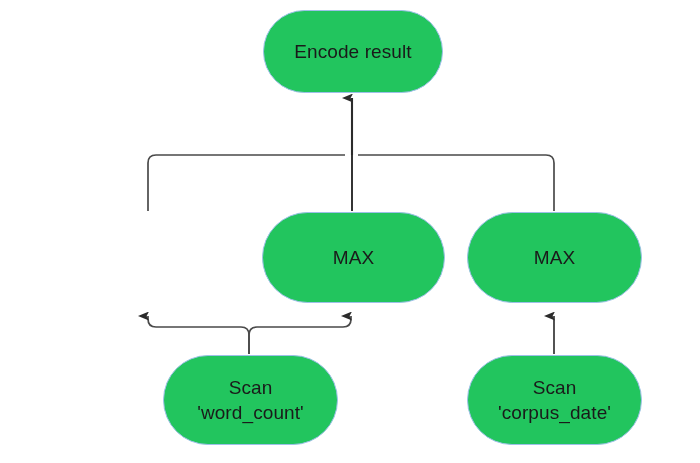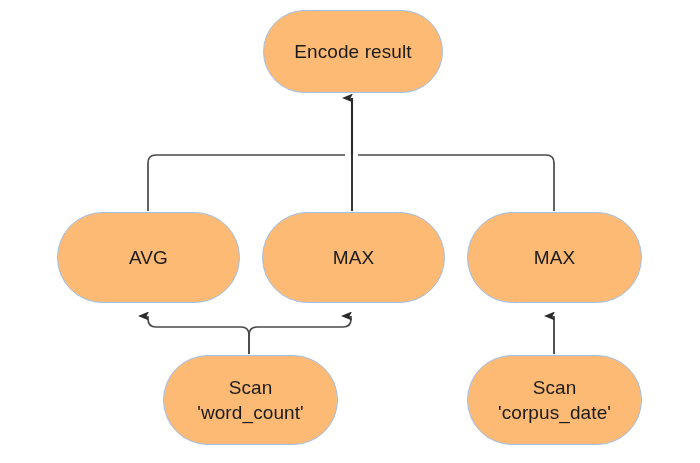--- a/index.html
+++ b/index.html
@@ -26,21 +26,21 @@
     position: absolute;
     left: 0;
     top: 0;
     width: 700px;
     height: 463px;
     pointer-events: none;
   }
   .node {
     position: absolute;
     box-sizing: border-box;
-    background: #fdba74;
+    background: #22c55e;
     border: 1px solid #9dc0e8;
     border-radius: 44px;
     display: flex;
     align-items: center;
     justify-content: center;
     text-align: center;
     color: #1a1a1a;
     font-size: 19px;
     line-height: 25px;
     font-family: "Liberation Sans", sans-serif;
@@ -114,23 +114,20 @@
     <path d="M 249,354 L 249,335 Q 249,327 241,327 L 156,327 Q 148,327 148,319 L 148,316" fill="none" stroke="#4a4a4a" stroke-width="1.7" marker-end="url(#arrowhead)"></path>
     <path d="M 249,354 L 249,335 Q 249,327 257,327 L 343,327 Q 351,327 351,319 L 351,316" fill="none" stroke="#4a4a4a" stroke-width="1.7" marker-end="url(#arrowhead)"></path>
 
     <path d="M 554,354 L 554,316" fill="none" stroke="#4a4a4a" stroke-width="1.9" marker-end="url(#arrowhead)"></path>
   </svg>
 
   <div class="node" id="node-encode-result">
     <span class="label">Encode result</span>
   </div>
 
-  <div class="node" id="node-avg">
-    <span class="label">AVG</span>
-  </div>
 
   <div class="node" id="node-max-word-count">
     <span class="label">MAX</span>
   </div>
 
   <div class="node" id="node-max-corpus-date">
     <span class="label">MAX</span>
   </div>
 
   <div class="node" id="node-scan-word-count">

